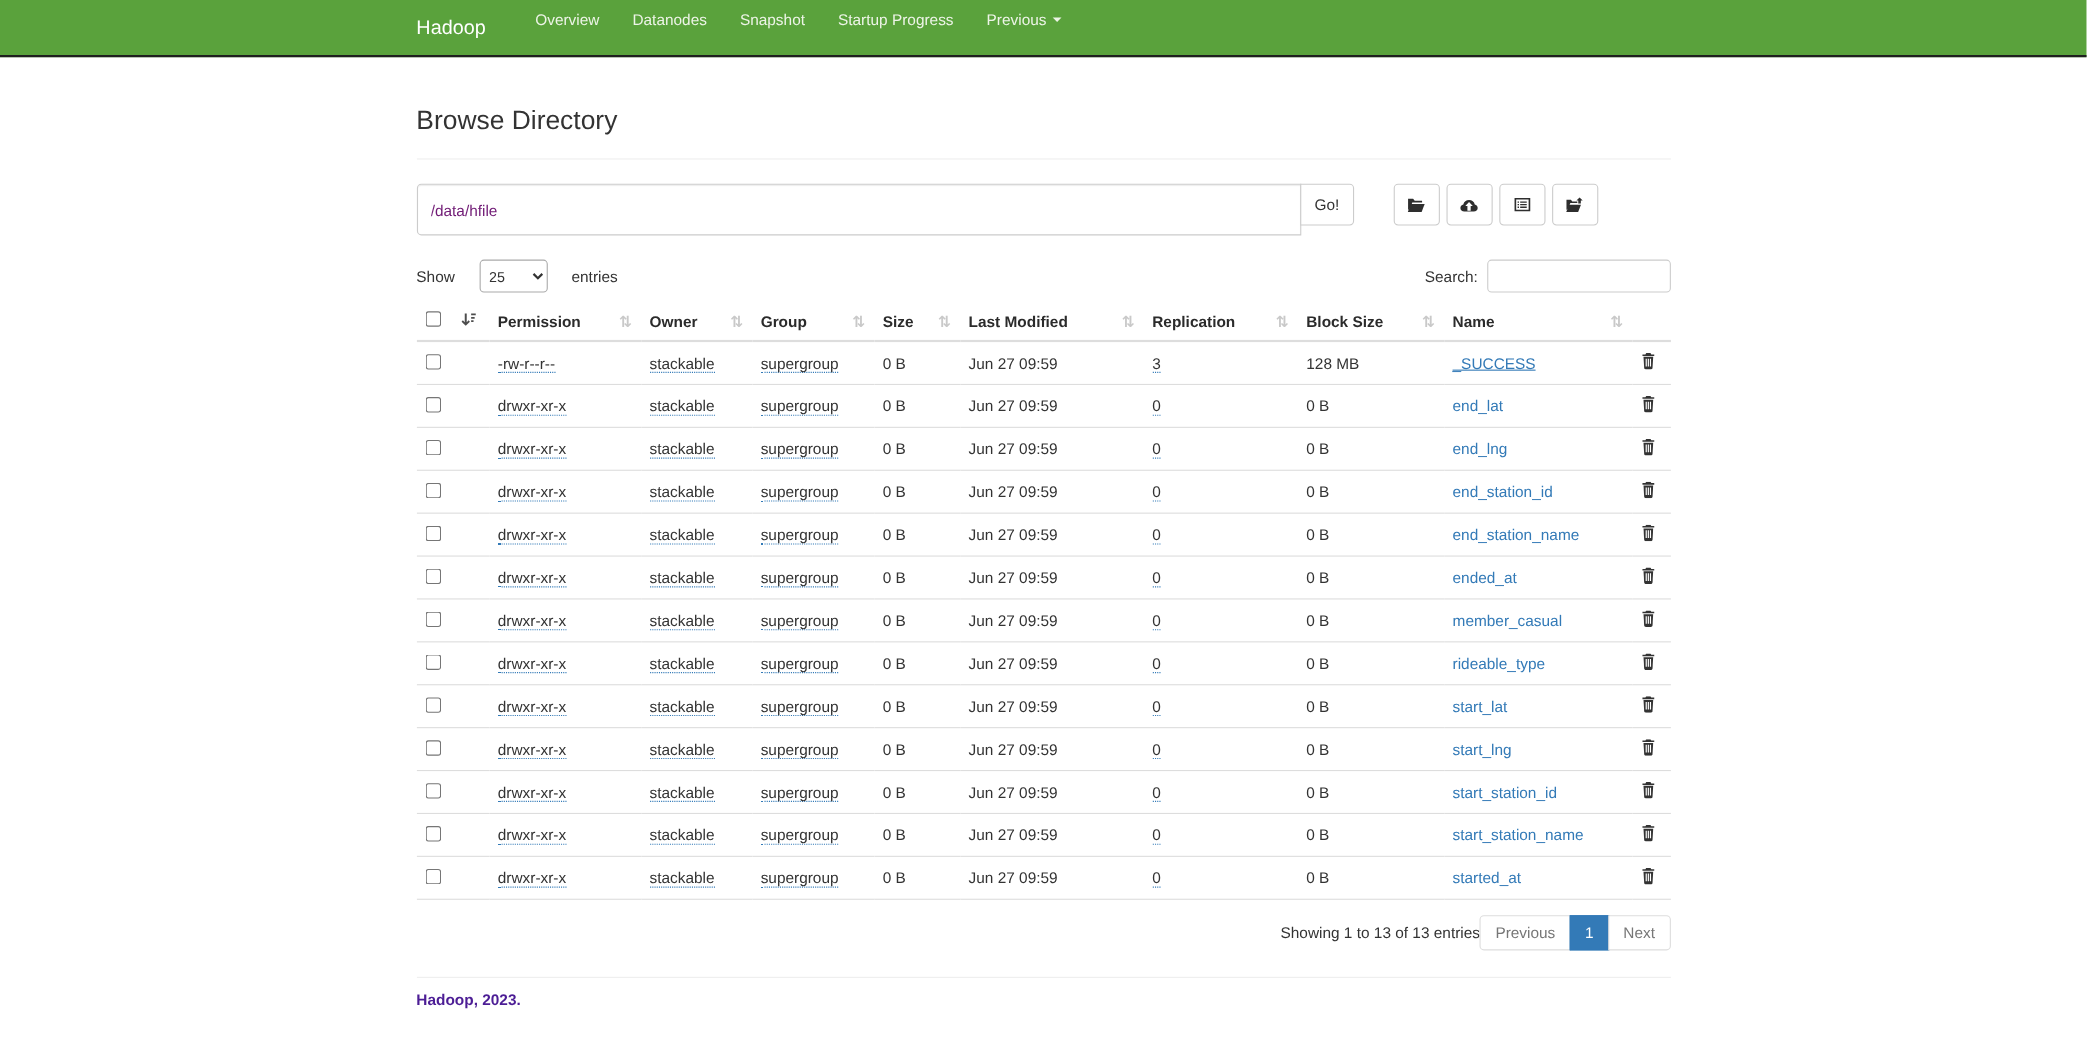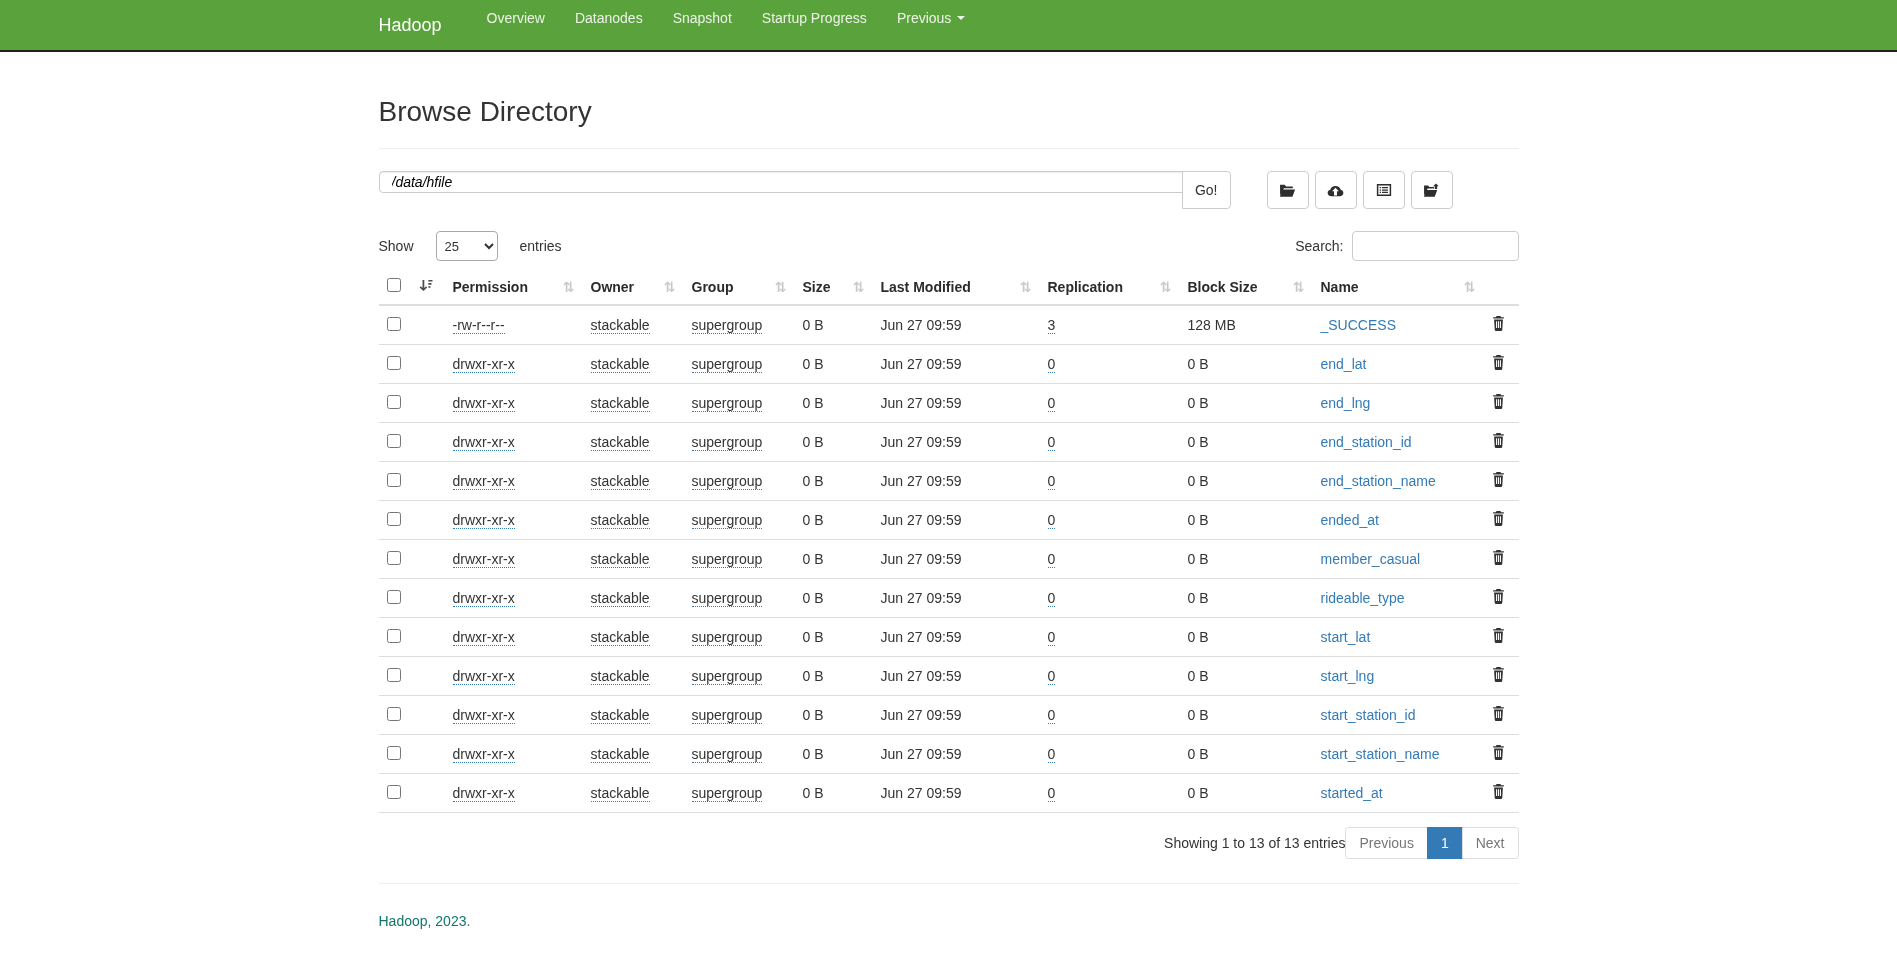--- a/index.html
+++ b/index.html
@@ -38,33 +38,32 @@
     color:#edf4e7;text-decoration:none;padding:0 15px;cursor:pointer;text-align:right;
   }
   .caret{
     display:inline-block;width:0;height:0;margin-left:6px;
     border-left:4px solid transparent;border-right:4px solid transparent;
     border-top:4px solid #edf4e7;vertical-align:middle;
   }
   
   .container{width:1170px;margin:0 auto;padding:0 15px;}
   h1{
-    font-size:28px;font-weight:500;color:#333;
+    font-size:24px;font-weight:500;color:#333;
     margin:44px 0 18px;
   }
   hr{border:0;border-top:1px solid #eee;margin:20px 0;}
   
   .path-row{display:flex;align-items:flex-start;margin:22px 0 4px;}
   .input-group{display:flex;width:852px;}
   .path-input{
-    flex:1;height:22px;border:1px solid #ccc;border-radius:4px 0 0 4px;
-    padding:6px 12px;font-size:14px;color:#000000;outline:none;
+    flex:1;height:47px;border:1px solid #ccc;border-radius:4px 0 0 4px;
+    padding:6px 12px;font-size:14px;color:#701a75;outline:none;
     box-shadow:inset 0 1px 1px rgba(0,0,0,.075);
     font-family:inherit;
-    font-style:italic;
   }
   .go-btn{
     height:38px;margin-left:-1px;padding:6px 12px;border:1px solid #ccc;
     border-radius:0 4px 4px 0;background:#fff;color:#333;font-size:14px;
     cursor:pointer;font-family:inherit;
   }
   .icon-actions{display:flex;margin-left:36px;}
   .icon-btn{
     width:42px;height:38px;margin-right:6px;border:1px solid #ccc;border-radius:4px;
     background:#fff;display:flex;align-items:center;justify-content:center;cursor:pointer;
@@ -97,21 +96,21 @@
     font-size:14px;color:#333;white-space:nowrap;overflow:hidden;
   }
   tbody tr:last-child td{border-bottom:1px solid var(--table-border);}
   .sort-icon{
     position:absolute;right:8px;top:50%;transform:translateY(-50%);
     color:#c9c9c9;font-size:14px;line-height:1;
   }
   .sorted-icon{position:absolute;right:12px;top:50%;transform:translateY(-50%);}
   .editable{border-bottom:1px dotted var(--link-blue);cursor:pointer;}
   a.file-link{color:var(--link-blue);text-decoration:none;cursor:pointer;}
-  a.file-link.underlined{margin-top:20px;}
+  a.file-link.underlined{text-decoration:underline;margin-top:20px;}
   .trash-cell{text-align:left;}
   .trash-btn{background:none;border:0;padding:0;cursor:pointer;line-height:0;}
   input[type=checkbox]{width:14px;height:14px;margin:0;cursor:pointer;}
   
   .summary-row{
     display:flex;justify-content:flex-end;align-items:center;
     margin-top:14px;
   }
   .pagination{display:flex;list-style:none;margin:0;padding:0;}
   .pagination li a{
@@ -119,21 +118,21 @@
     margin-left:-1px;color:#777;background:#fff;text-decoration:none;cursor:pointer;
     font-size:14px;
   }
   .pagination li:first-child a{border-radius:4px 0 0 4px;margin-left:0;}
   .pagination li:last-child a{border-radius:0 4px 4px 0;}
   .pagination li.active a{
     background:var(--link-blue);border-color:var(--link-blue);color:#fff;
   }
   
   .footer-hr{margin:24px 0 0;}
-  .footer-text{margin:29px 0 40px;color:#0f766e;}
+  .footer-text{margin:12px 0 40px;color:#4c1d95;font-weight:bold;}
 </style>
 </head>
 <body>
 
 <nav class="navbar">
   <div class="navbar-inner">
     <a class="brand">Hadoop</a>
     <ul class="nav-links">
       <li>
           <a>Overview</a>

